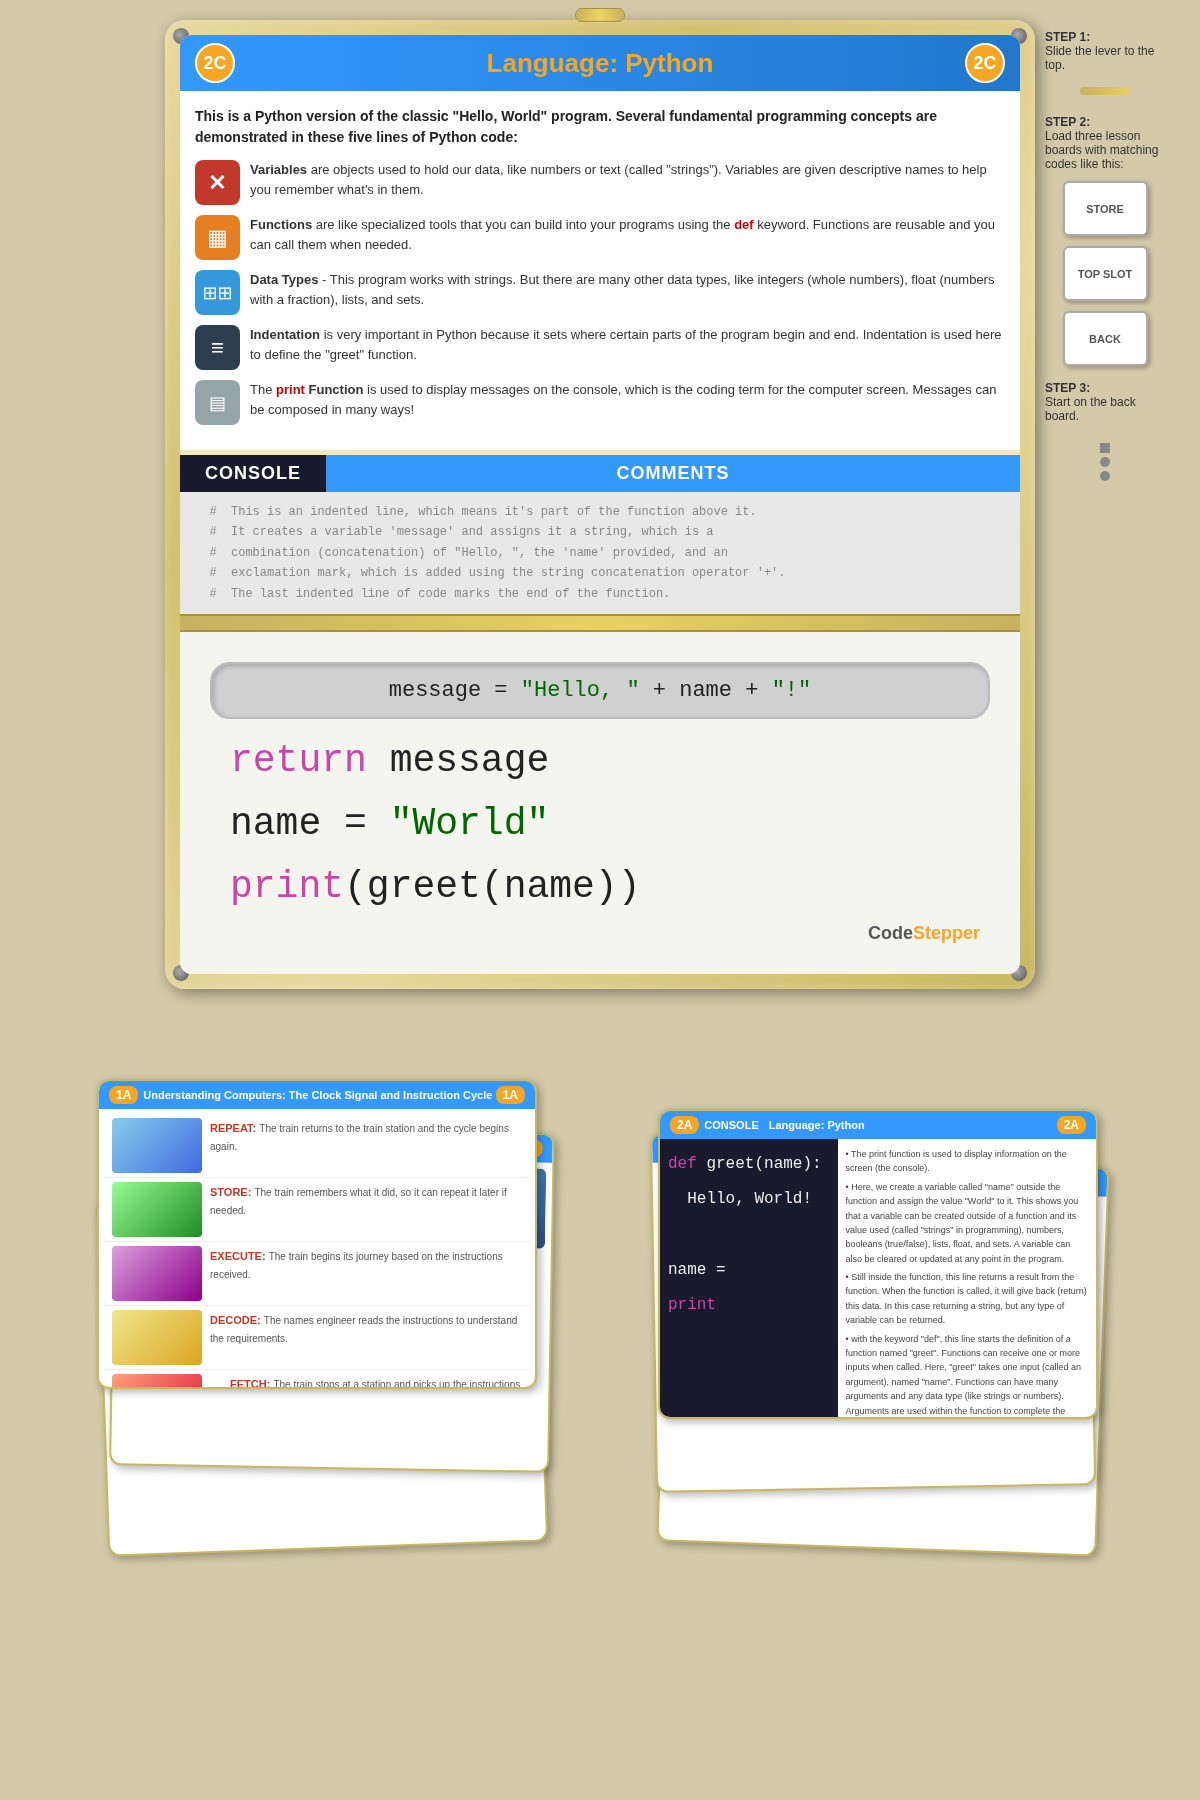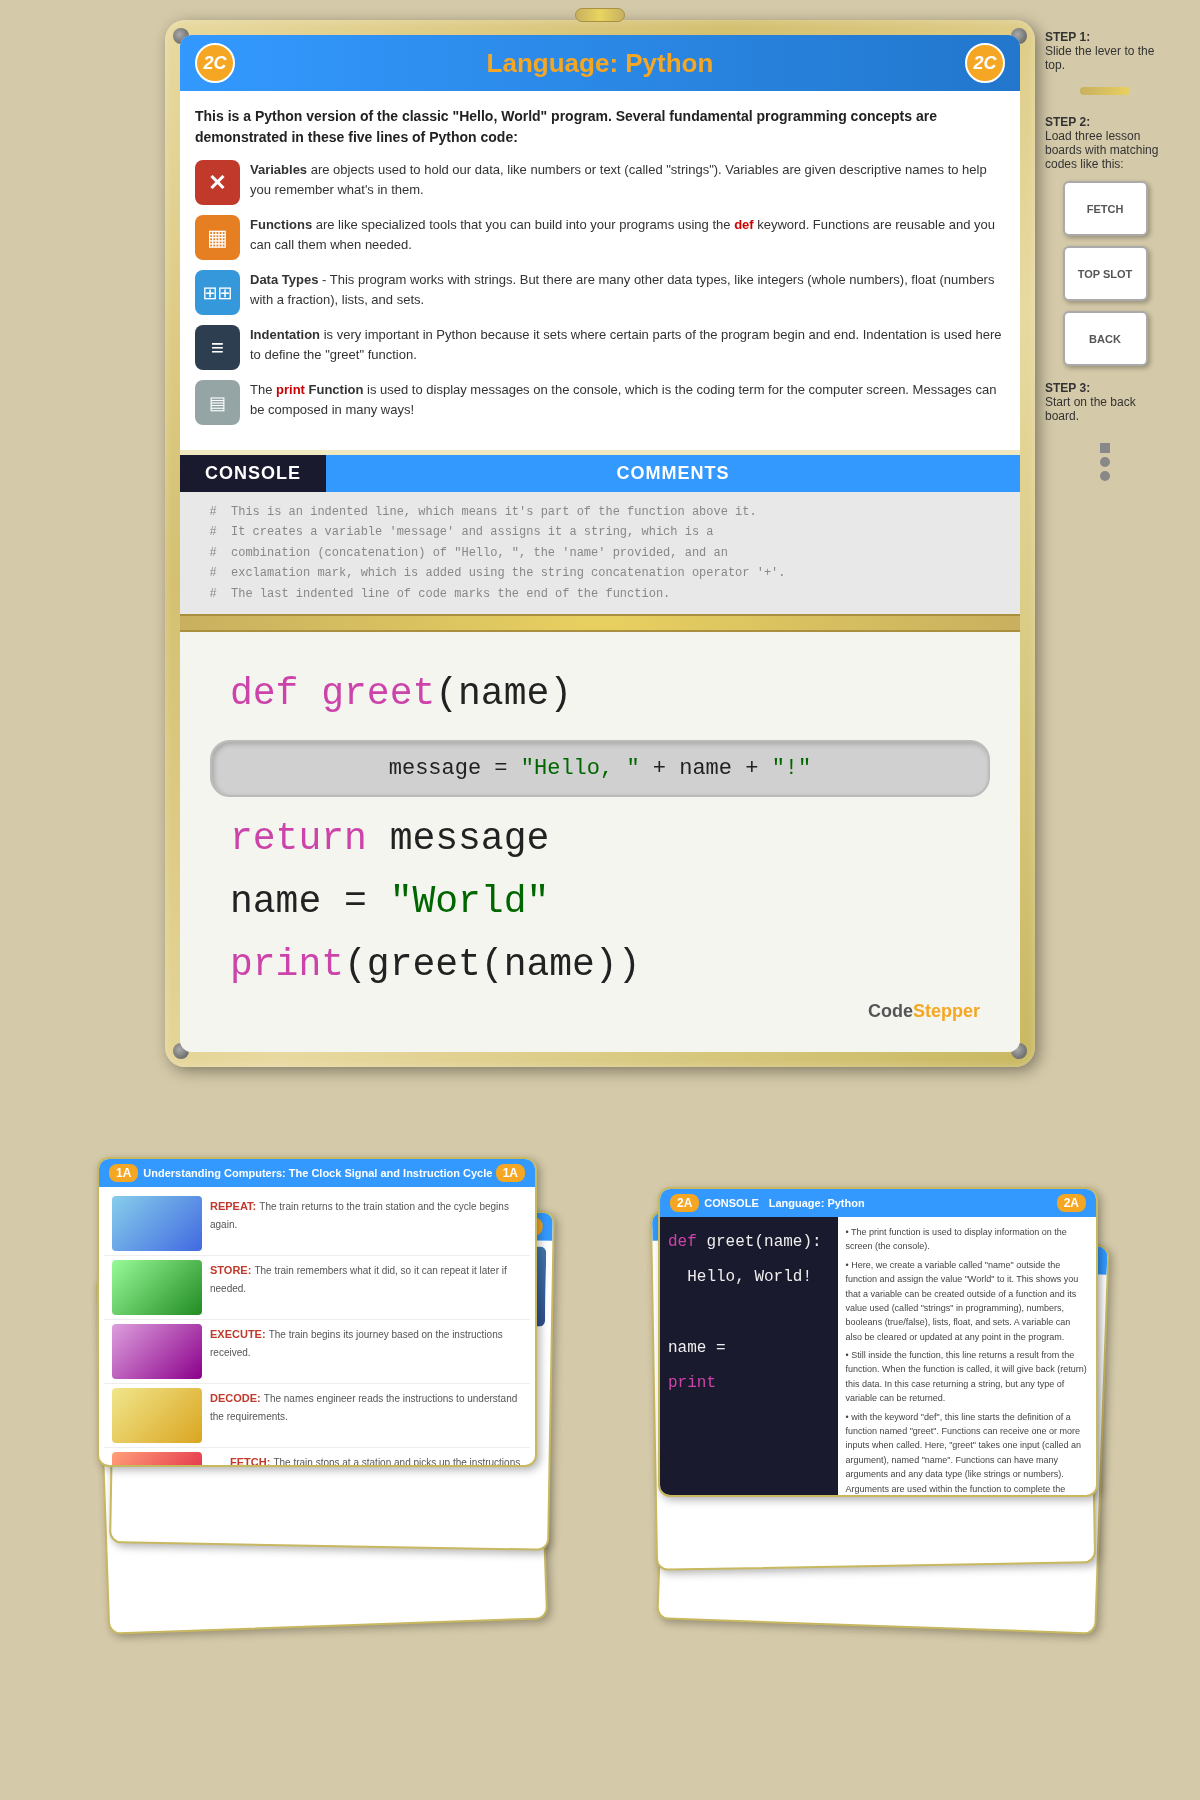--- a/index.html
+++ b/index.html
@@ -40,21 +40,20 @@
       color: white;
       font-weight: bold;
       font-size: 18px;
       width: 40px;
       height: 40px;
       border-radius: 50%;
       display: flex;
       align-items: center;
       justify-content: center;
       border: 2px solid white;
-      font-style: italic;
     }
 
     .top-bar-title {
       color: white;
       font-size: 26px;
       font-weight: bold;
     }
 
     .top-bar-title span {
       color: #f5a623;
@@ -356,23 +355,20 @@
             <div class="small-comment">&nbsp;&nbsp;#&nbsp;&nbsp;It creates a variable 'message' and assigns it a string, which is a</div>
             <div class="small-comment">&nbsp;&nbsp;#&nbsp;&nbsp;combination (concatenation) of "Hello, ", the 'name' provided, and an</div>
             <div class="small-comment">&nbsp;&nbsp;#&nbsp;&nbsp;exclamation mark, which is added using the string concatenation operator '+'.</div>
             <div class="small-comment">&nbsp;&nbsp;#&nbsp;&nbsp;The last indented line of code marks the end of the function.</div>
           </div>
 
           <div class="board-slider"></div>
 
           <div class="code-display">
 
-            <div style="font-family:'Courier New',monospace;font-size:38px;color:#222;margin:20px 0 25px 20px;">
-              <span style="color:#cc44aa;">def </span><span style="color:#cc44aa;">greet</span><span>(name)</span>
-            </div>
 
             <div style="background:#d0d0d0;border-radius:20px;padding:14px 30px;margin:10px 0 20px;font-family:'Courier New',monospace;font-size:22px;color:#222;text-align:center;border:2px solid #bbb;box-shadow:inset 2px 2px 5px rgba(0,0,0,0.2);">
               message = <span style="color:#006600;">"Hello, "</span> + name + <span style="color:#006600;">"!"</span>
             </div>
 
             <div style="font-family:'Courier New',monospace;font-size:38px;color:#222;margin:20px 0 20px 20px;">
               <span style="color:#cc44aa;">return </span><span>message</span>
             </div>
 
             <div style="font-family:'Courier New',monospace;font-size:38px;color:#222;margin:20px 0 20px 20px;">
@@ -397,21 +393,21 @@
         </div>
 
         <div style="width:50px;height:8px;background:linear-gradient(90deg,#c8b060,#e8d060);border-radius:4px;margin:5px 0;"></div>
 
         <div style="font-size:12px;font-weight:bold;color:#333;text-align:left;margin-top:5px;">
           <span>STEP 2:</span><br>
           <span style="font-weight:normal;">Load three lesson boards with matching codes like this:</span>
         </div>
 
         <div class="slot-card">
-          <span>FETCH</span>
+          <span>STORE</span>
         </div>
 
         <div class="slot-card">
           <span>TOP SLOT</span>
         </div>
 
         <div class="slot-card">
           <span>BACK</span>
         </div>
 

